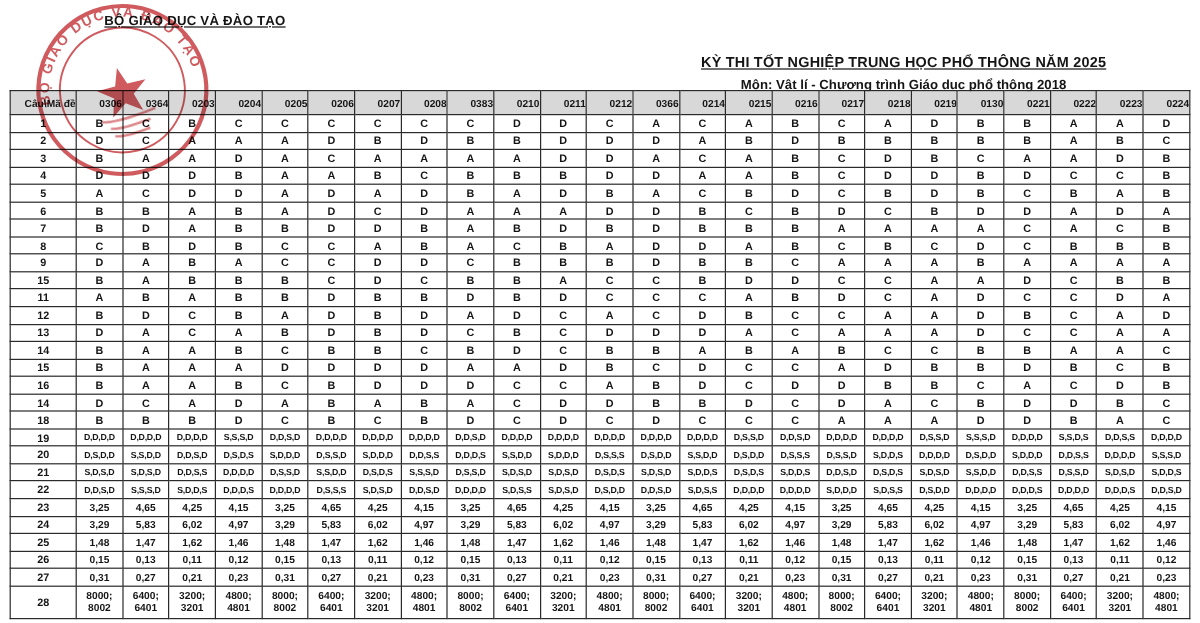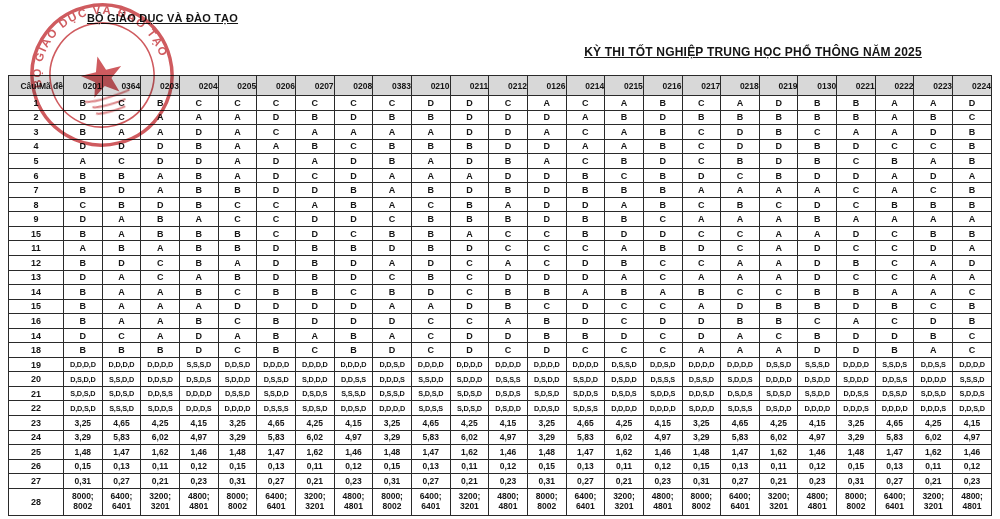--- a/index.html
+++ b/index.html
@@ -48,42 +48,43 @@
 </style>
 </head>
 <body>
 
 <div class="hdr-left">
   <div class="l1">BỘ GIÁO DỤC VÀ ĐÀO TẠO</div>
 </div>
 
 <div class="hdr-right">
   <div class="l1">KỲ THI TỐT NGHIỆP TRUNG HỌC PHỔ THÔNG NĂM 2025</div>
+  <div class="l2">Môn: Vật lí - Chương trình Giáo dục phổ thông 2018</div>
 </div>
 
 <table class="key">
   <colgroup>
       <col class="qcol">
     </colgroup>
   <thead>
       <tr>
         <th>Câu\Mã đề</th>
-        <th>0201</th>
+        <th>0306</th>
         <th>0364</th>
         <th>0203</th>
         <th>0204</th>
         <th>0205</th>
         <th>0206</th>
         <th>0207</th>
         <th>0208</th>
         <th>0383</th>
         <th>0210</th>
         <th>0211</th>
         <th>0212</th>
-        <th>0126</th>
+        <th>0366</th>
         <th>0214</th>
         <th>0215</th>
         <th>0216</th>
         <th>0217</th>
         <th>0218</th>
         <th>0219</th>
         <th>0130</th>
         <th>0221</th>
         <th>0222</th>
         <th>0223</th>

